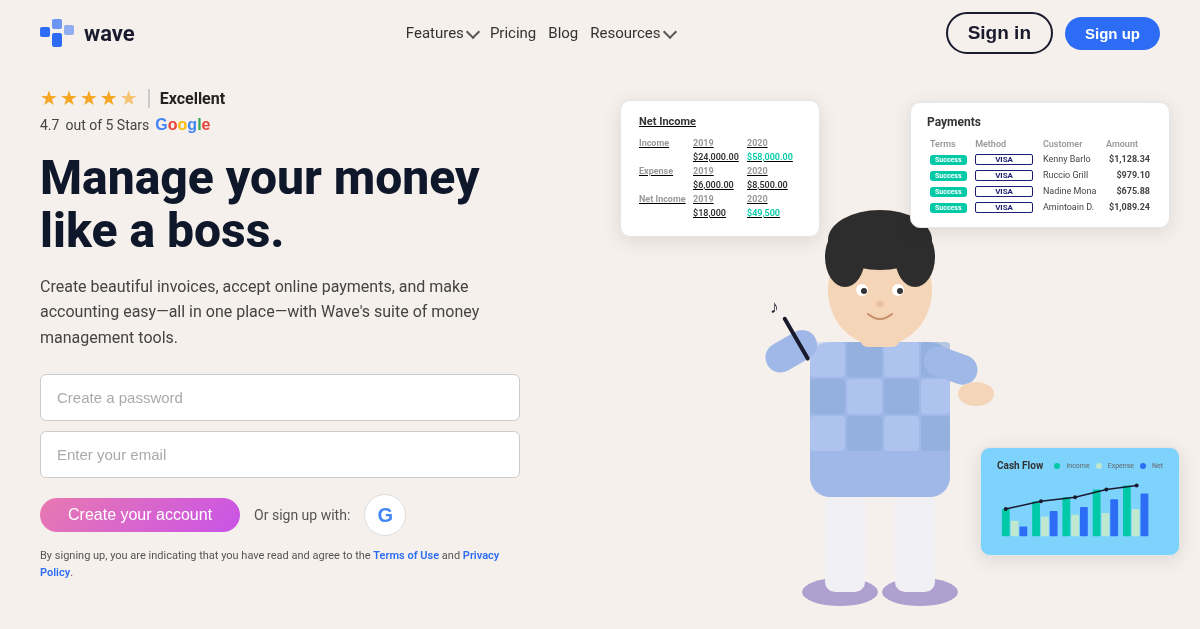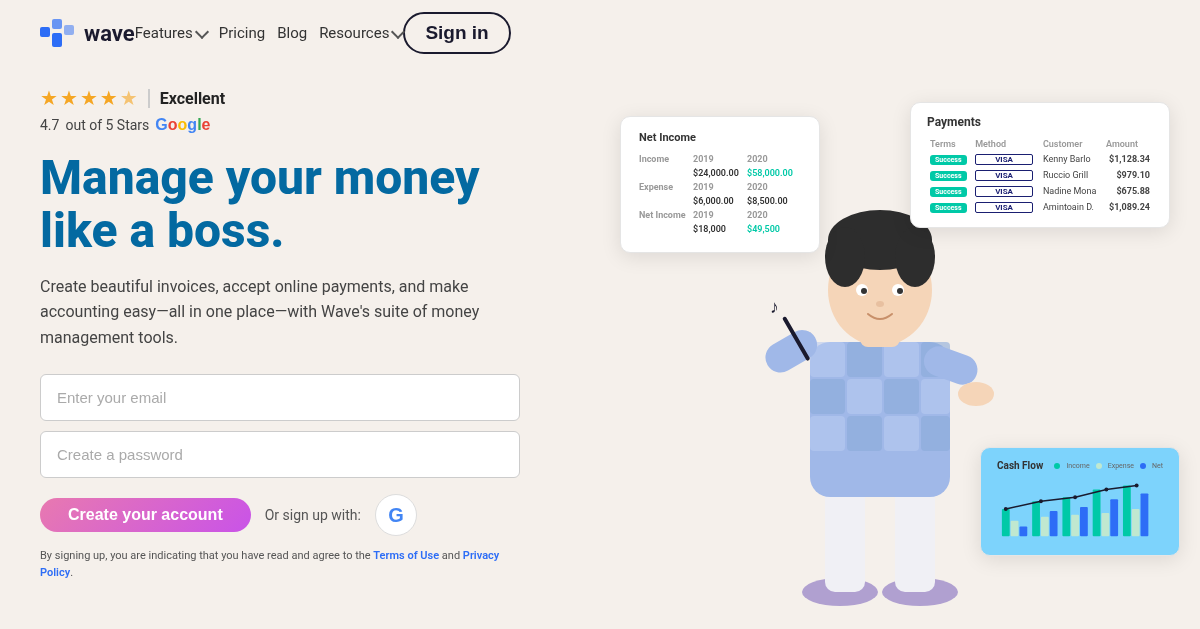--- a/index.html
+++ b/index.html
@@ -7,20 +7,21 @@
       font-family: -apple-system, BlinkMacSystemFont, 'Segoe UI', Roboto, sans-serif;
       background-color: #f5f0eb;
       min-height: 629px;
       overflow: hidden;
     }
 
     
     nav {
       display: flex;
       align-items: center;
+      justify-content: space-between;
       padding: 12px 40px;
       background: #f5f0eb;
       position: relative;
       z-index: 10;
     }
     .logo {
       display: flex;
       align-items: center;
       gap: 8px;
       text-decoration: none;
@@ -135,21 +136,21 @@
       font-family: 'Product Sans', Arial, sans-serif;
     }
     .g-blue { color: #4285F4; }
     .g-red { color: #EA4335; }
     .g-yellow { color: #FBBC05; }
     .g-green { color: #34A853; }
 
     .hero-headline {
       font-size: 48px;
       font-weight: 800;
-      color: #0369a1;
+      color: #0f172a;
       line-height: 1.1;
       margin-bottom: 16px;
     }
     .hero-sub {
       font-size: 16px;
       color: #444;
       line-height: 1.6;
       margin-bottom: 24px;
       max-width: 480px;
     }
@@ -179,21 +180,21 @@
       gap: 14px;
       margin-bottom: 12px;
     }
     .btn-create {
       padding: 8px 28px;
       background: linear-gradient(135deg, #e879b0, #c953e8);
       color: #fff;
       border: none;
       border-radius: 28px;
       font-size: 16px;
-      font-weight: 700;
+      font-weight: 400;
       cursor: pointer;
       white-space: nowrap;
     }
     .or-text {
       font-size: 14px;
       color: #555;
     }
     .btn-google {
       display: flex;
       align-items: center;
@@ -227,29 +228,30 @@
     .hero-right {
       flex: 1;
       position: relative;
       height: 530px;
       overflow: visible;
     }
 
     
     .card-income {
       position: absolute;
-      top: 30px;
+      top: 14px;
       left: 20px;
       background: #fff;
       border-radius: 10px;
       padding: 14px 18px;
       width: 200px;
       box-shadow: 0 4px 20px rgba(0,0,0,0.1);
       border: 1px solid #e5e5e5;
       z-index: 5;
+      text-decoration: underline;
     }
     .card-income .card-title {
       font-size: 11px;
       font-weight: 700;
       color: #333;
       margin-bottom: 10px;
     }
     .income-row {
       display: grid;
       grid-template-columns: 1fr 1fr 1fr;
@@ -401,20 +403,21 @@
       <span>Blog</span>
     </a>
     <a class="nav-link" href="#">
       <span>Resources</span>
       <span class="chevron"></span>
     </a>
   </div>
 
   <div class="nav-actions">
     <button class="btn-signin">Sign in</button>
+    <button class="btn-signup">Sign up</button>
   </div>
 </nav>
 
 <div class="hero">
 
   <div class="hero-left">
 
     <div class="rating-row">
       <div class="stars">
         <span class="star">★</span>
@@ -430,22 +433,22 @@
       <span>out of 5 Stars</span>
       <span class="google-logo">
         <span class="g-blue">G</span><span class="g-red">o</span><span class="g-yellow">o</span><span class="g-blue">g</span><span class="g-green">l</span><span class="g-red">e</span>
       </span>
     </div>
 
     <h1 class="hero-headline">Manage your money like a boss.</h1>
     <p class="hero-sub">Create beautiful invoices, accept online payments, and make accounting easy—all in one place—with Wave's suite of money management tools.</p>
 
     <div class="form-group">
+      <input class="form-input" type="password" placeholder="Create a password" style="">
       <input class="form-input" type="email" placeholder="Enter your email" style="">
-      <input class="form-input" type="password" placeholder="Create a password" style="">
     </div>
 
     <div class="form-actions">
       <button class="btn-create">Create your account</button>
       <span class="or-text">Or sign up with:</span>
       <button class="btn-google">
         <span class="google-g">
           <span class="g-blue">G</span>
         </span>
       </button>

